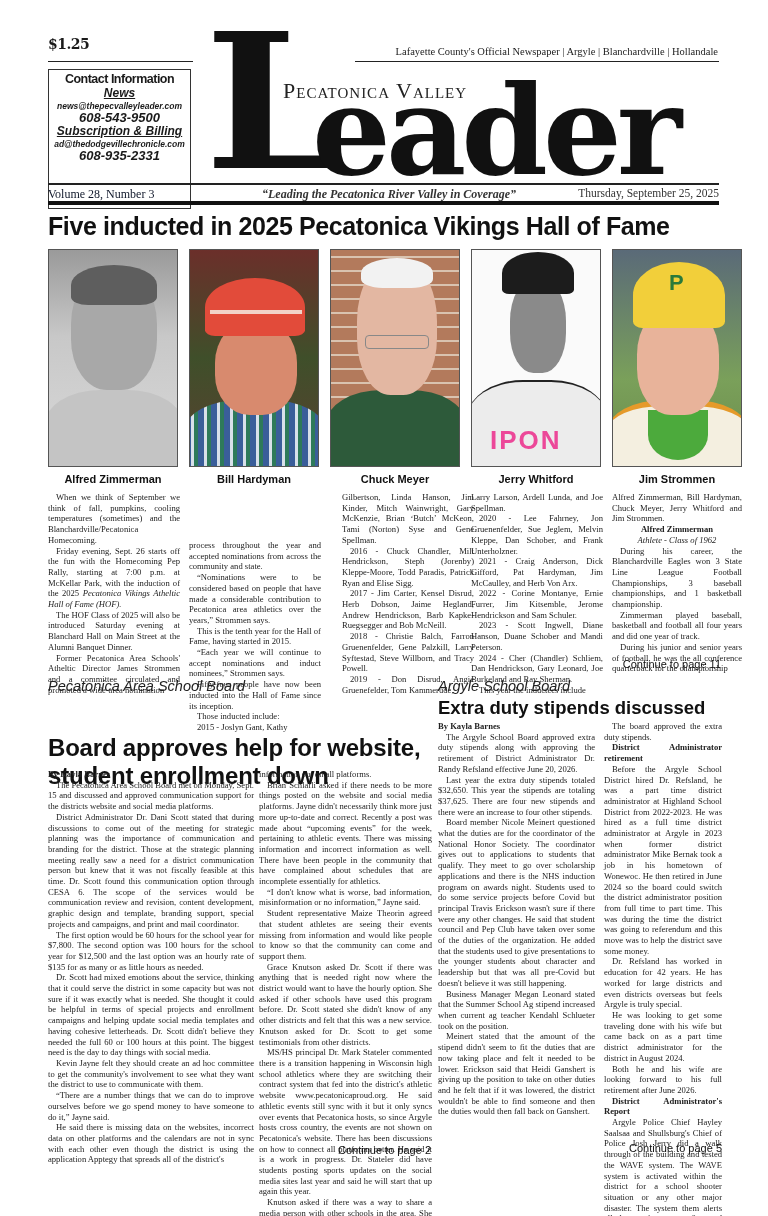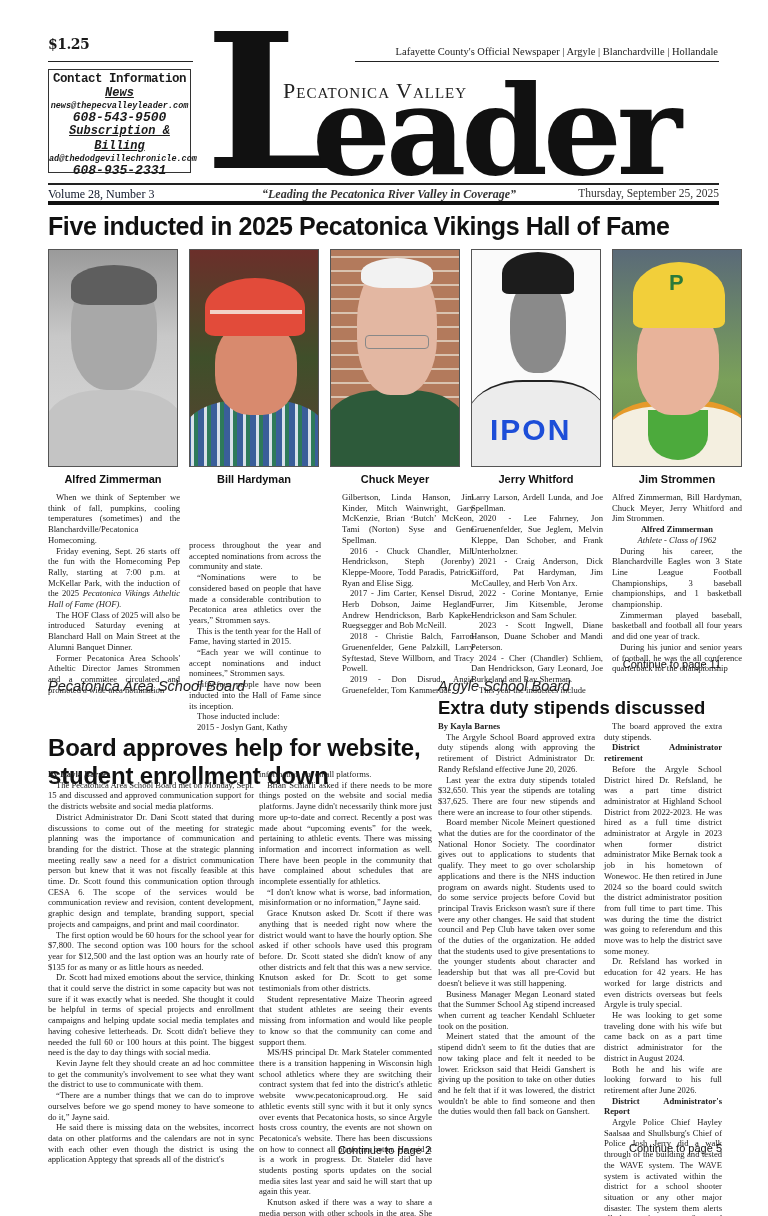--- a/index.html
+++ b/index.html
@@ -6,21 +6,21 @@
   html, body { width: 768px; height: 1216px; background: #fff; overflow: hidden; }
   body { position: relative; font-family: "Liberation Serif", serif; color: #1a1a1a; }
 
   .abs { position: absolute; }
 
   
   .price { left: 48px; top: 36px; font-size: 14px; font-weight: bold; font-family: "DejaVu Serif", serif; letter-spacing: -0.5px; }
   .toprule-left { left: 48px; top: 61px; width: 145px; height: 1px; background: #222; }
   .toprule-right { left: 355px; top: 61px; width: 364px; height: 1px; background: #222; }
   .tagline-top { left: 362px; top: 46px; width: 356px; text-align: right; font-size: 10.5px; color: #222; white-space: nowrap; }
-  .contact-box { left: 48px; top: 69px; width: 143px; height: 104px; border: 1px solid #333; text-align: center; font-family: Liberation Mono, monospace; padding-top: 2px; }
+  .contact-box { left: 48px; top: 69px; width: 143px; height: 140px; border: 1px solid #333; text-align: center; font-family: Liberation Sans, sans-serif; padding-top: 2px; }
   .contact-box .ct-title { font-weight: bold; font-size: 12.5px; letter-spacing: -0.5px; line-height: 14px; }
   .contact-box .ct-sub { font-weight: bold; font-style: italic; text-decoration: underline; font-size: 12px; line-height: 15px; }
   .contact-box .ct-mail { font-weight: bold; font-style: italic; font-size: 8.5px; line-height: 11px; }
   .contact-box .ct-phone { font-weight: bold; font-style: italic; font-size: 13px; line-height: 12px; }
 
   .big-L { left: 205px; top: 22px; font-family: "DejaVu Serif", serif; font-weight: bold; font-size: 188px; line-height: 160px; color: #111; transform: scaleX(1.05); transform-origin: left top; }
   .pv-title { left: 283px; top: 78px; font-family: "Liberation Serif", serif; font-size: 22px; letter-spacing: 1px; color: #222; font-variant: small-caps; }
   .eader { left: 312px; top: 76px; font-family: "DejaVu Serif", serif; font-weight: bold; font-size: 124px; line-height: 110px; letter-spacing: -5px; color: #111; }
 
   .rule-a { left: 48px; top: 183px; width: 671px; height: 2px; background: #222; }
@@ -105,21 +105,21 @@
   <div class="bg" style="background:repeating-linear-gradient(0deg,#b37a5c 0 12px,#d9c3b0 12px 14px);"></div>
   <div class="body" style="left:-5px;top:140px;width:140px;height:85px;background:#2d5a3a;"></div>
   <div class="head" style="left:26px;top:10px;width:80px;height:135px;background:#e3b7a2;"></div>
   <div class="head" style="left:30px;top:8px;width:72px;height:30px;background:#f2f2f2;border-radius:50% 50% 30% 30%;"></div>
   <div class="abs" style="left:34px;top:85px;width:64px;height:14px;border:1.5px solid #888;border-radius:4px;"></div>
 </div>
 
 <div class="abs photo" style="left:471px;">
   <div class="bg" style="background:#fafafa;"></div>
   <div class="body" style="left:-5px;top:130px;width:140px;height:95px;background:#ececec;border-top:2px solid #222;"></div>
-  <div class="abs" style="left:18px;top:163px;width:100px;font-family:'Liberation Sans',sans-serif;font-weight:bold;font-size:30px;color:#1d4ed8;letter-spacing:2px;">IPON</div>
+  <div class="abs" style="left:18px;top:175px;width:100px;font-family:'Liberation Sans',sans-serif;font-weight:bold;font-size:26px;color:#ec4899;letter-spacing:2px;">IPON</div>
   <div class="head" style="left:38px;top:28px;width:56px;height:95px;background:#8a8a8a;"></div>
   <div class="cap" style="left:30px;top:2px;width:72px;height:42px;background:#1c1c1c;"></div>
 </div>
 
 <div class="abs photo" style="left:612px;">
   <div class="bg" style="background:linear-gradient(180deg,#5a6a78 0%,#7aa05a 60%,#6a8a4a 100%);"></div>
   <div class="body" style="left:-5px;top:150px;width:140px;height:75px;background:#f4efe0;border-top:6px solid #e59a2a;"></div>
   <div class="abs" style="left:35px;top:160px;width:60px;height:50px;background:#4caa3c;border-radius:0 0 50% 50%;"></div>
   <div class="head" style="left:24px;top:55px;width:82px;height:110px;background:#e8b39a;"></div>
   <div class="cap" style="left:20px;top:12px;width:92px;height:66px;background:#f2cf3a;"></div>
@@ -183,22 +183,22 @@
   <p>The first option would be 60 hours for the school year for $7,800. The second option was 100 hours for the school year for $12,500 and the last option was an hourly rate of $135 for as many or as little hours as needed.</p>
   <p>Dr. Scott had mixed emotions about the service, thinking that it could serve the district in some capacity but was not sure if it was exactly what is needed. She thought it could be helpful in terms of special projects and enrollment campaigns and helping update social media templates and having cohesive letterheads. Dr. Scott didn't believe they needed the full 60 or 100 hours at this point. The biggest need is the day to day things with social media.</p>
   <p>Kevin Jayne felt they should create an ad hoc committee to get the community's involvement to see what they want the district to use to communicate with them.</p>
   <p>“There are a number things that we can do to improve ourselves before we go spend money to have someone to do it,” Jayne said.</p>
   <p>He said there is missing data on the websites, incorrect data on other platforms and the calendars are not in sync with each other even though the district is using the application Apptegy that spreads all of the district's</p>
 </div>
 <div class="abs col" style="left:259px;top:769px;width:173px;">
   <p class="noindent">information out on all platforms.</p>
   <p>Brian Schlafli asked if there needs to be more things posted on the website and social media platforms. Jayne didn't necessarily think more just more up-to-date and correct. Recently a post was made about “upcoming events” for the week, pertaining to athletic events. There was missing information and incorrect information as well. There have been people in the community that have complained about schedules that are incomplete essentially for athletics.</p>
   <p>“I don't know what is worse, bad information, misinformation or no information,” Jayne said.</p>
+  <p>Student representative Maize Theorin agreed that student athletes are seeing their events missing from information and would like people to know so that the community can come and support them.</p>
   <p>Grace Knutson asked Dr. Scott if there was anything that is needed right now where the district would want to have the hourly option. She asked if other schools have used this program before. Dr. Scott stated she didn't know of any other districts and felt that this was a new service. Knutson asked for Dr. Scott to get some testimonials from other districts.</p>
-  <p>Student representative Maize Theorin agreed that student athletes are seeing their events missing from information and would like people to know so that the community can come and support them.</p>
   <p>MS/HS principal Dr. Mark Stateler commented there is a transition happening in Wisconsin high school athletics where they are switching their contract system that fed into the district's athletic website www.pecatonicaproud.org. He said athletic events still sync with it but it only syncs over events that Pecatonica hosts, so since Argyle hosts cross country, the events are not shown on Pecatonica's website. There has been discussions on how to connect all platforms better. He said it is a work in progress. Dr. Stateler did have students posting sports updates on the social media sites last year and said he will start that up again this year.</p>
   <p>Knutson asked if there was a way to share a media person with other schools in the area. She felt that other districts are probably in the same situation as Pecatonica and wondered if Dr. Scott could look into it. Knutson understood that there was no way any one person already</p>
 </div>
 <div class="abs continue" style="left:300px;top:1144px;width:131px;">Continue to page 2</div>
 
 <div class="abs kicker" style="left:438px;top:678px;">Argyle School Board</div>
 <h2 class="abs headline3" style="left:438px;top:697px;">Extra duty stipends discussed</h2>
 
 <div class="abs col" style="left:438px;top:721px;width:157px;">
   <p class="byline">By Kayla Barnes</p>

